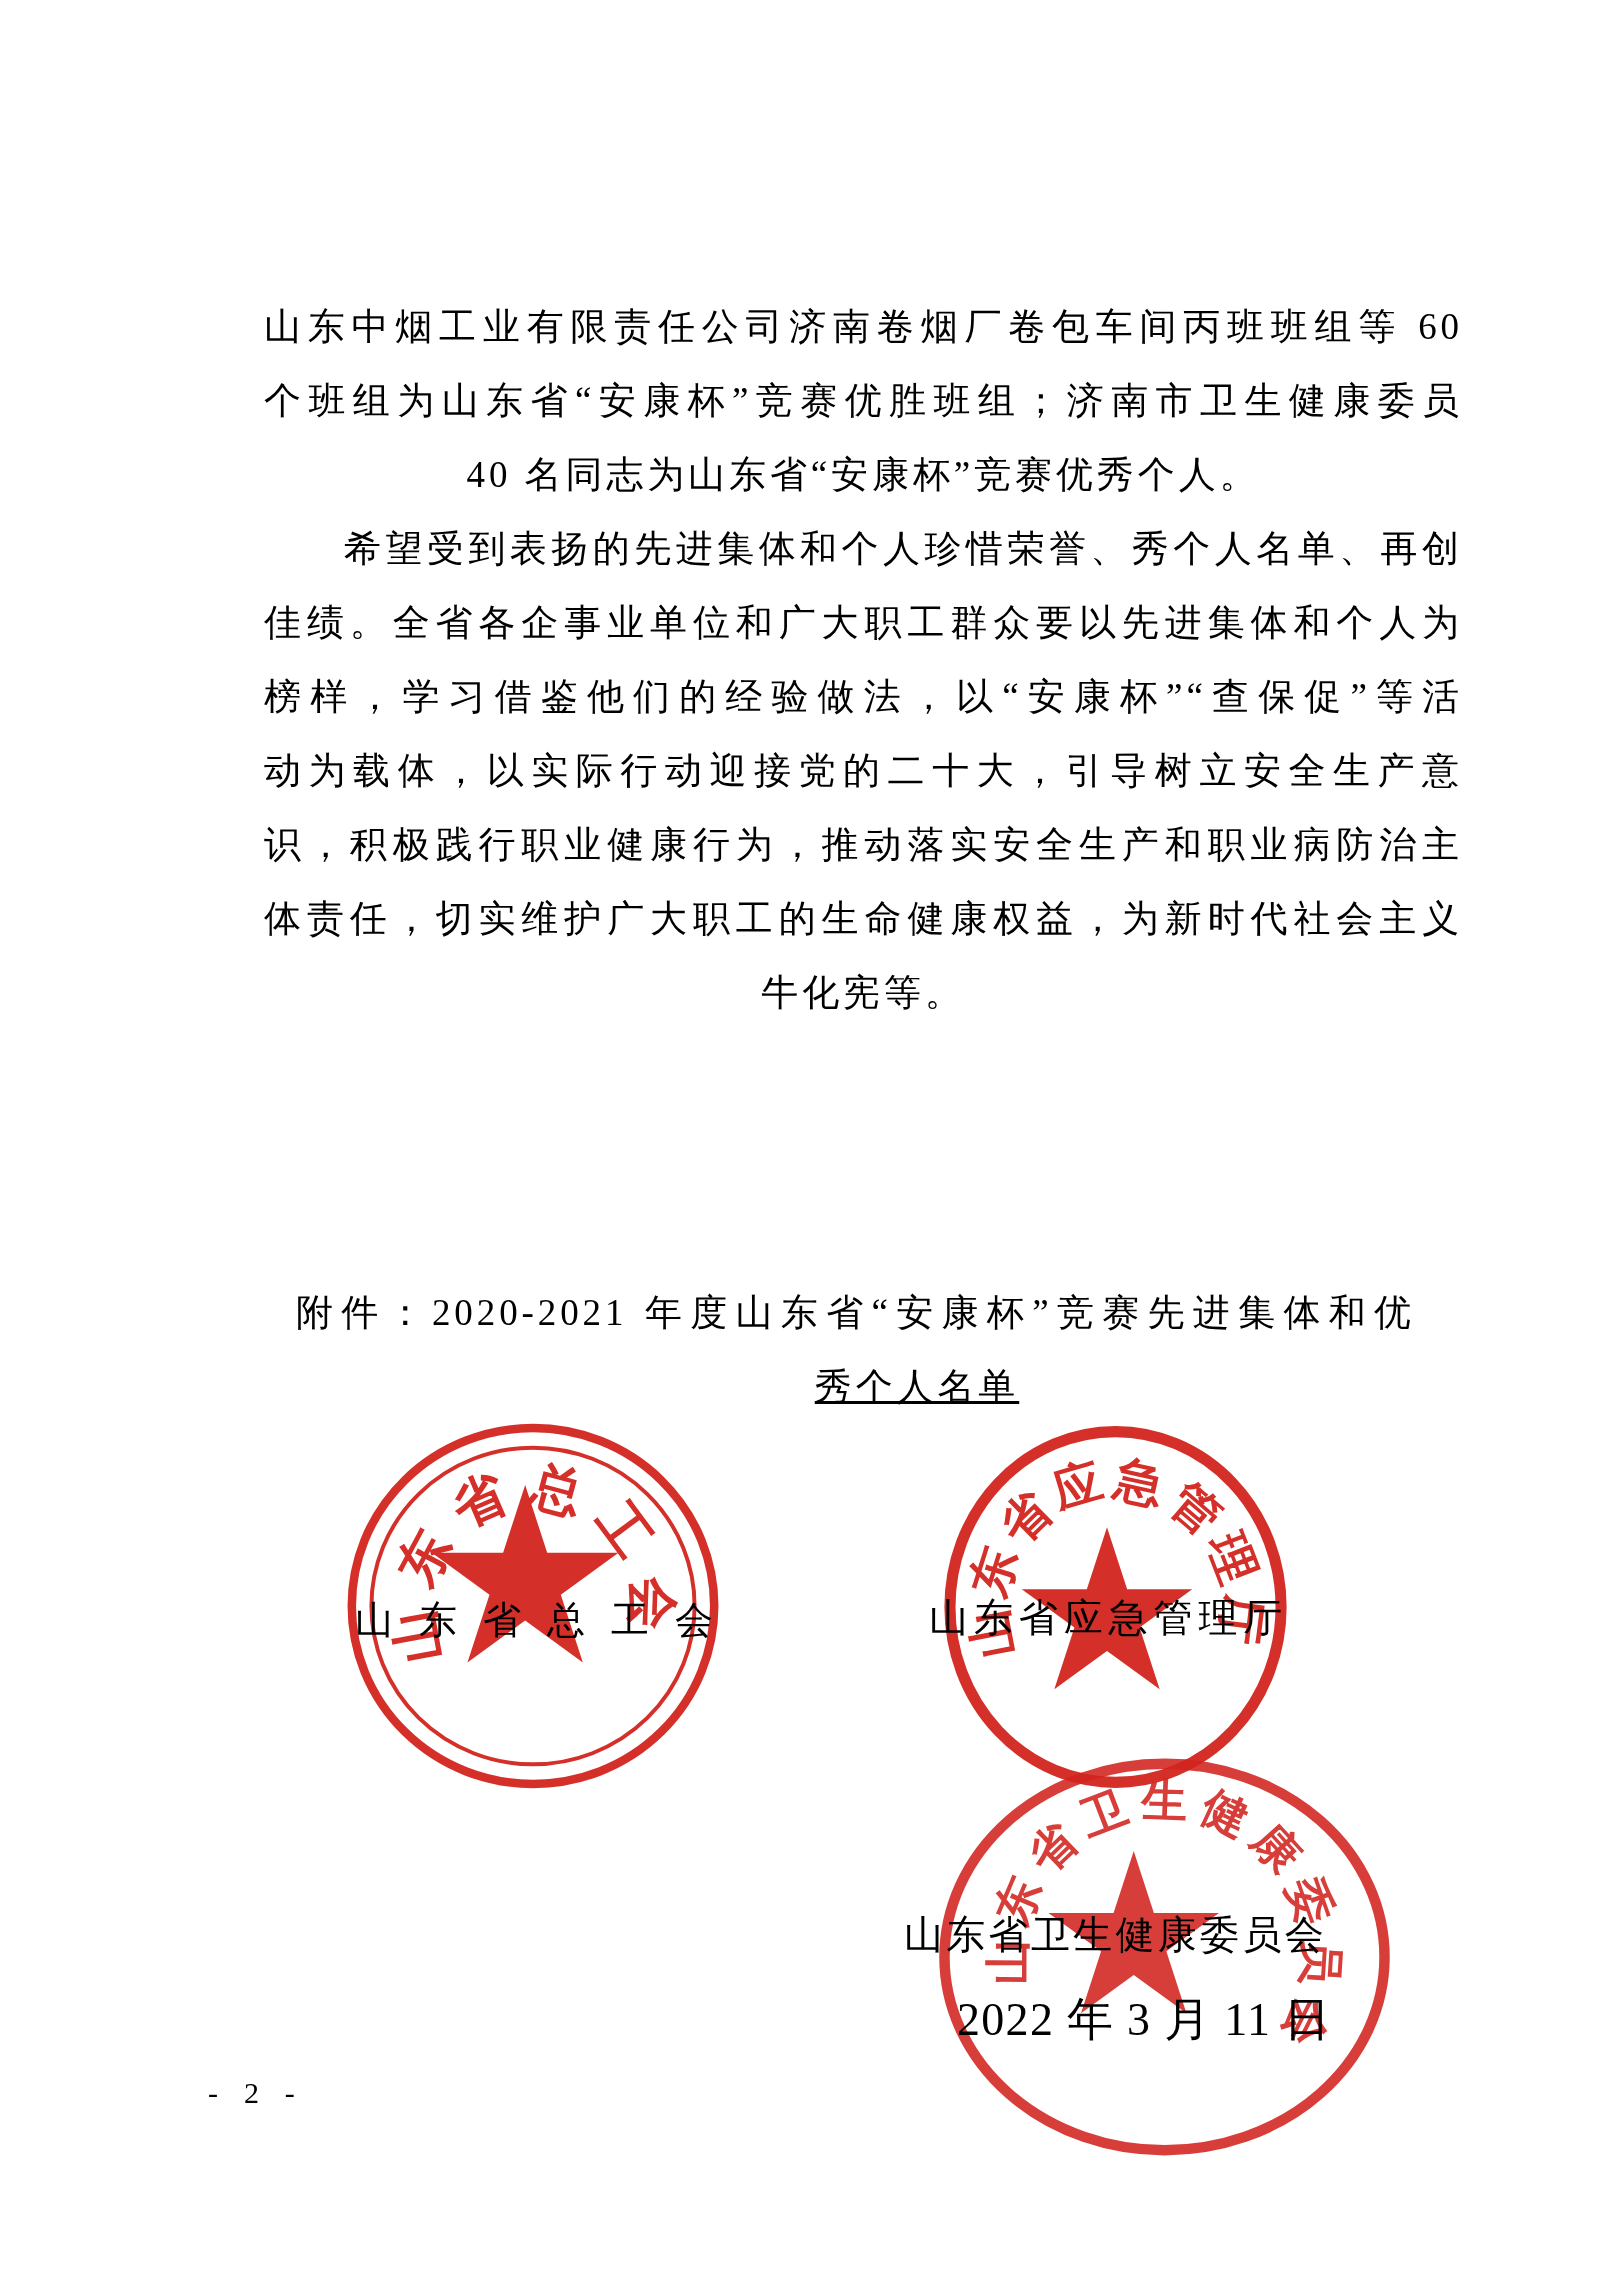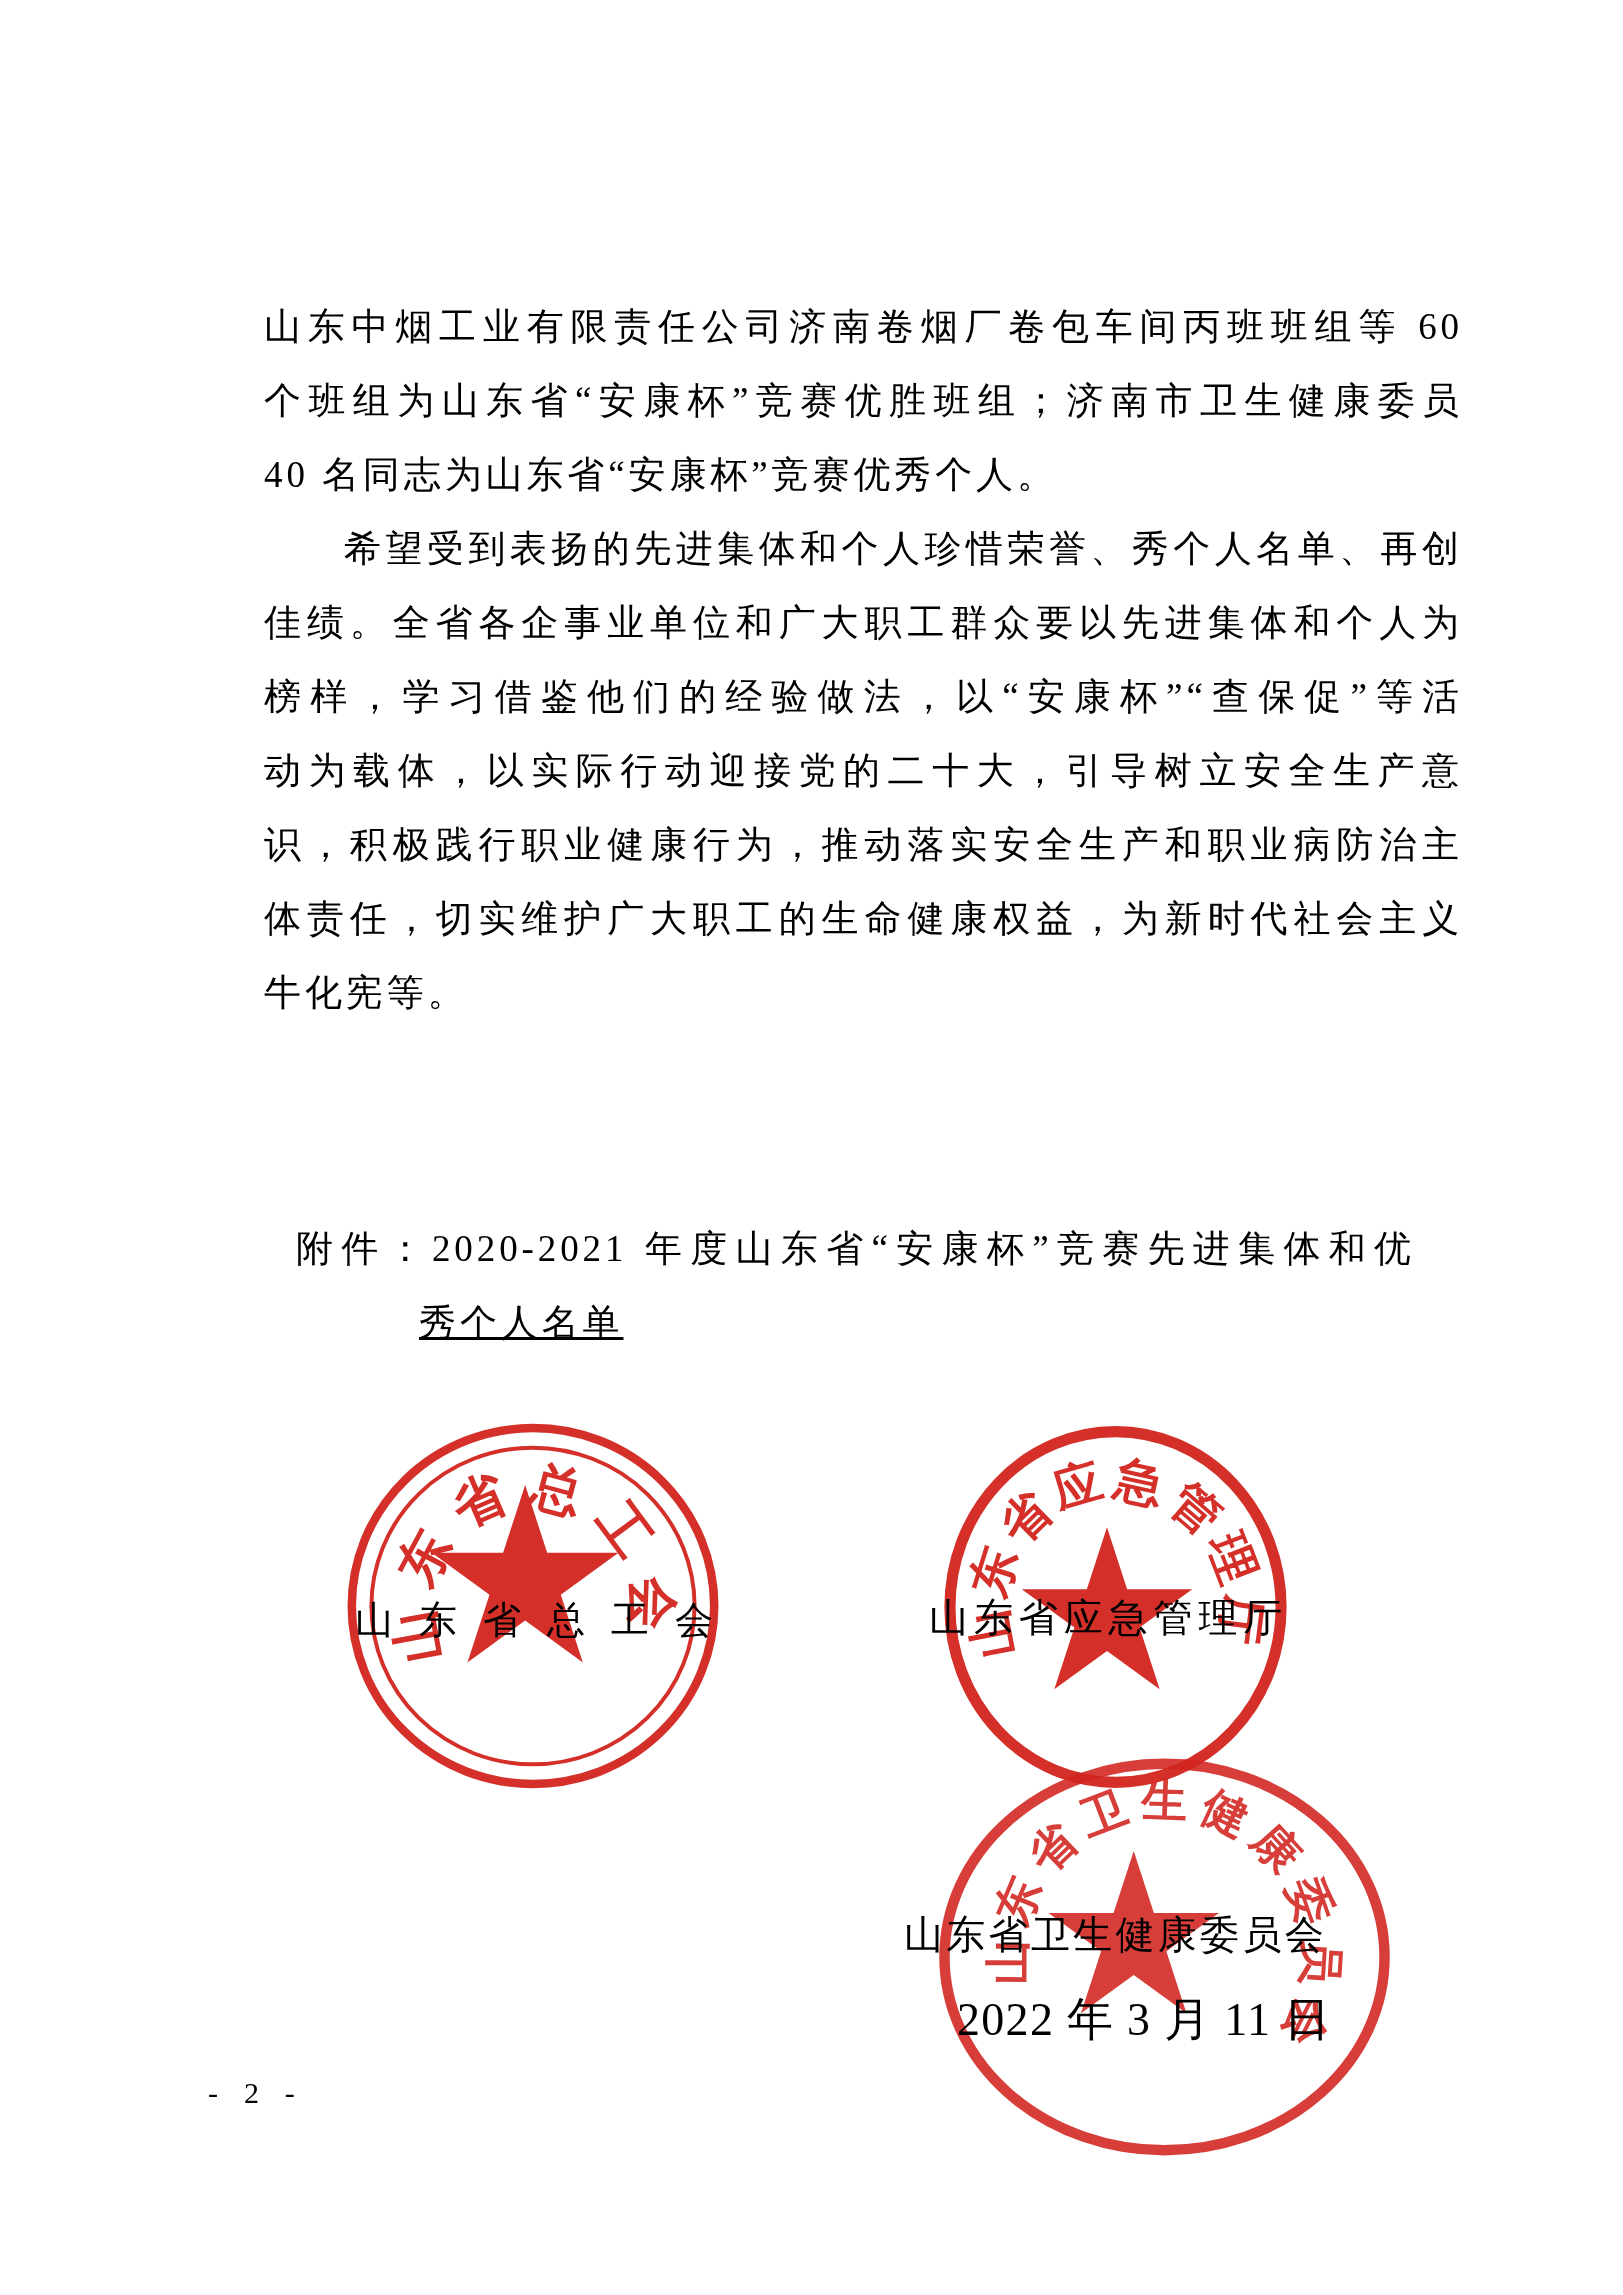--- a/index.html
+++ b/index.html
@@ -15,32 +15,33 @@
   .body-text {
     position:absolute;
     left:216px; top:290px; width:1199px;
     font-size:37px;
     margin-left:48px;
   }
   .line {
     height:74px; line-height:74px;
     letter-spacing:3.9px;
     white-space:pre;
+    text-align:center;
   }
   .line.fill {
     white-space:normal;
     text-align:justify;
     text-align-last:justify;
     text-justify:inter-character;
   }
   .indent-2 { text-indent:80px; }
   .indent-5 { text-indent:203px;text-decoration:underline; }
   .attach-block {
     position:absolute;
-    left:216px; top:1212px; width:1199px;
+    left:216px; top:1276px; width:1199px;
     font-size:37px;
   }
   
   .sig {
     position:absolute;
     z-index:3;
     white-space:pre;
     color:#000;
   }
   #sig-org-left  { left:355px;  top:1595px; font-size:38px; letter-spacing:26px; }

